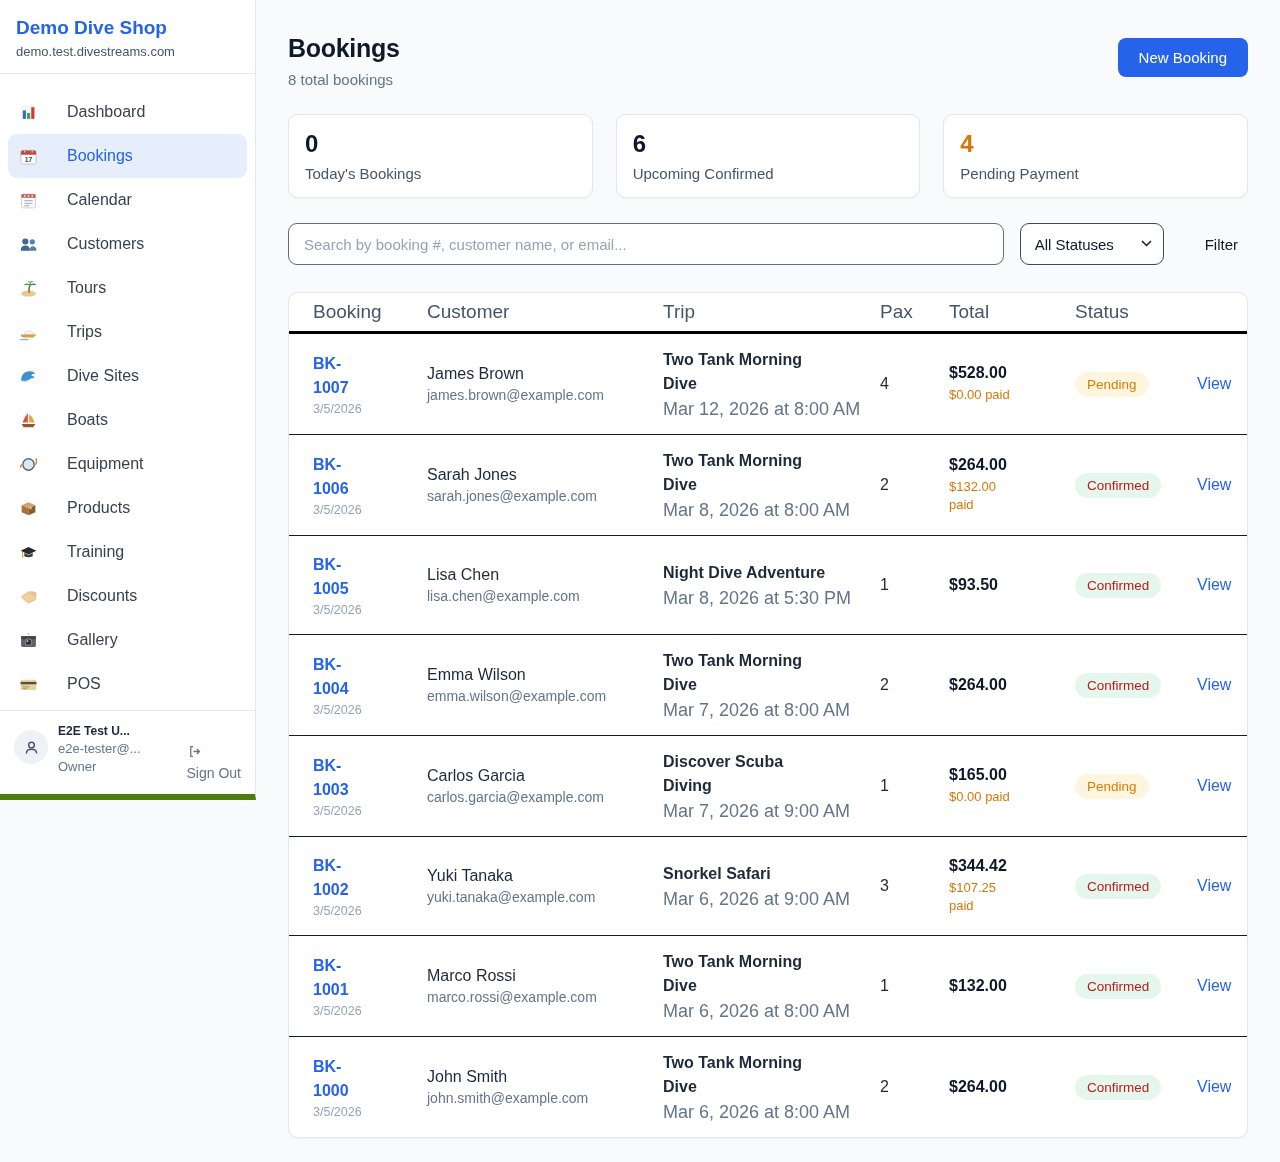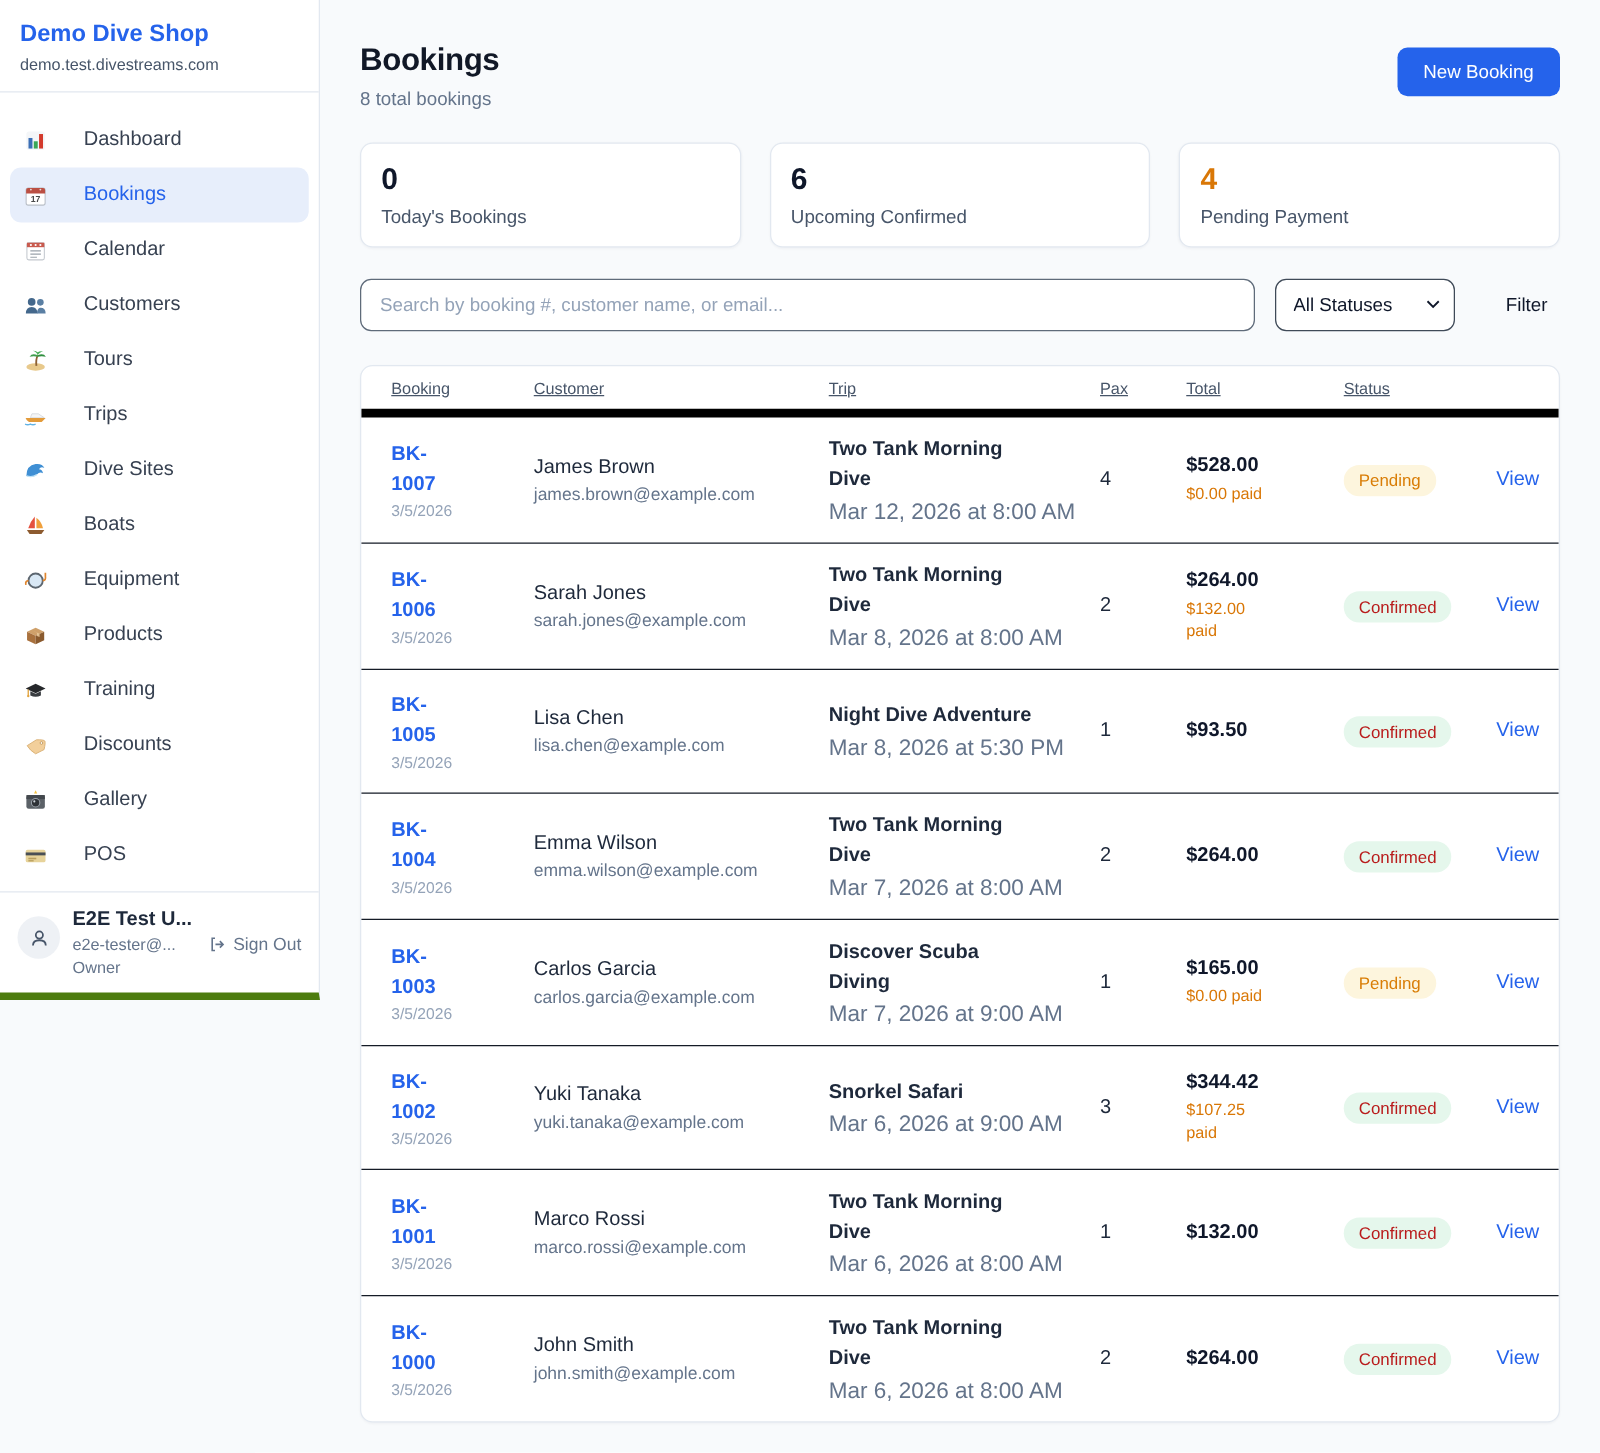--- a/index.html
+++ b/index.html
@@ -37,24 +37,24 @@
   .user-section {
     margin-top: auto; border-top: 1px solid #e2e8f0;
     padding: 13px 14px; display: flex; align-items: flex-start; gap: 10px;
   }
   .avatar {
     width: 34px; height: 34px; border-radius: 50%; background: #eef1f5;
     display: flex; align-items: center; justify-content: center; flex: 0 0 34px; margin-top: 6px;
   }
   .avatar svg { width: 19px; height: 19px; }
   .user-info { flex: 1; min-width: 0; }
-  .user-name { font-size: 16px; font-weight: bold; color: #1e293b; }
+  .user-name { font-size: 12px; font-weight: bold; color: #1e293b; }
   .user-email { font-size: 13px; color: #64748b; margin-top: 3px; }
   .user-role { font-size: 13px; color: #64748b; margin-top: 3px; }
-  .signout { display: flex; align-items: center; gap: 6px; color: #64748b; font-size: 14px; margin-top: 20px; cursor: pointer; white-space: nowrap; }
+  .signout { display: flex; align-items: flex-start; gap: 6px; color: #64748b; font-size: 14px; margin-top: 20px; cursor: pointer; white-space: nowrap; flex-direction: column; }
   .signout svg { width: 15px; height: 15px; }
 
   
   .main { margin-left: 256px; width: 1024px; padding: 34px 32px 0; }
   .page-header { display: flex; justify-content: space-between; align-items: flex-start; }
   .page-title { font-size: 25px; font-weight: bold; color: #111827; letter-spacing: -0.3px; }
   .page-subtitle { font-size: 15px; color: #64748b; margin-top: 8px; }
   .new-booking-btn {
     background: #2563eb; color: #ffffff; border: none; border-radius: 8px;
     padding: 4px 21px; height: 39px; font-size: 15px; font-family: inherit; cursor: pointer; margin-top: 4px;
@@ -82,21 +82,21 @@
   }
   .select-chevron { position: absolute; right: 12px; top: 17px; pointer-events: none; }
   .filter-btn { background: none; border: none; font-size: 15px; font-family: inherit; color: #0f172a; margin-left: 31px; padding: 0 10px; cursor: pointer; }
 
   
   .table-card {
     margin-top: 27px; background: #ffffff; border: 1px solid #e2e8f0; border-radius: 10px;
     overflow: hidden; box-shadow: 0 1px 2px rgba(15,23,42,0.04);
   }
   .grid-cols { display: grid; grid-template-columns: 114px 236px 217px 69px 126px 122px 1fr; align-items: center; }
-  .table-header { height: 41px; padding: 0 24px; border-bottom: 7px solid #000000; color: #475569; font-size: 13px; text-decoration: underline; }
+  .table-header { height: 41px; padding: 0 24px; border-bottom: 3px solid #000000; color: #475569; font-size: 19px; }
   .booking-row { min-height: 99px; padding: 14px 24px; border-bottom: 1px solid #141b26; }
   .booking-row:last-of-type { border-bottom: none; }
 
   .booking-id { color: #2563eb; font-size: 16px; font-weight: bold; text-decoration: none; display: inline-block; max-width: 58px; line-height: 1.45; cursor: pointer; }
   .booking-date { color: #94a3b8; font-size: 12.5px; margin-top: 3px; }
   .customer-name { color: #1e293b; font-size: 16px; }
   .customer-email { color: #64748b; font-size: 14px; margin-top: 4px; }
   .trip-name { color: #1e293b; font-size: 16px; font-weight: bold; max-width: 166px; line-height: 1.5; }
   .trip-date { color: #64748b; font-size: 18px; margin-top: 3px; white-space: nowrap; }
   .cell-pax { font-size: 16px; color: #1e293b; }

